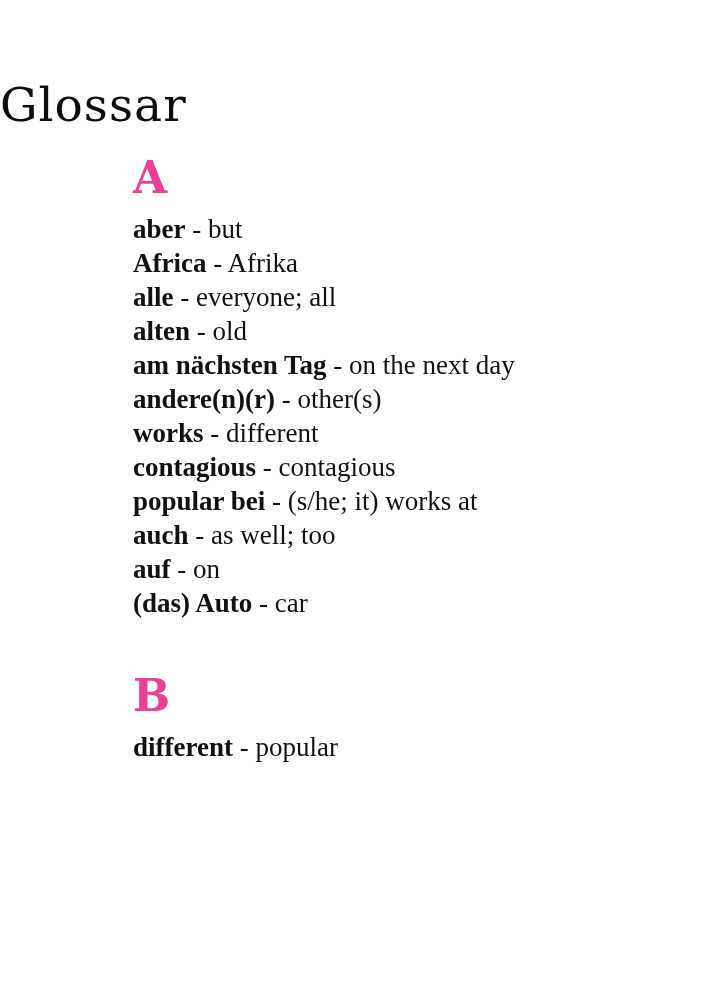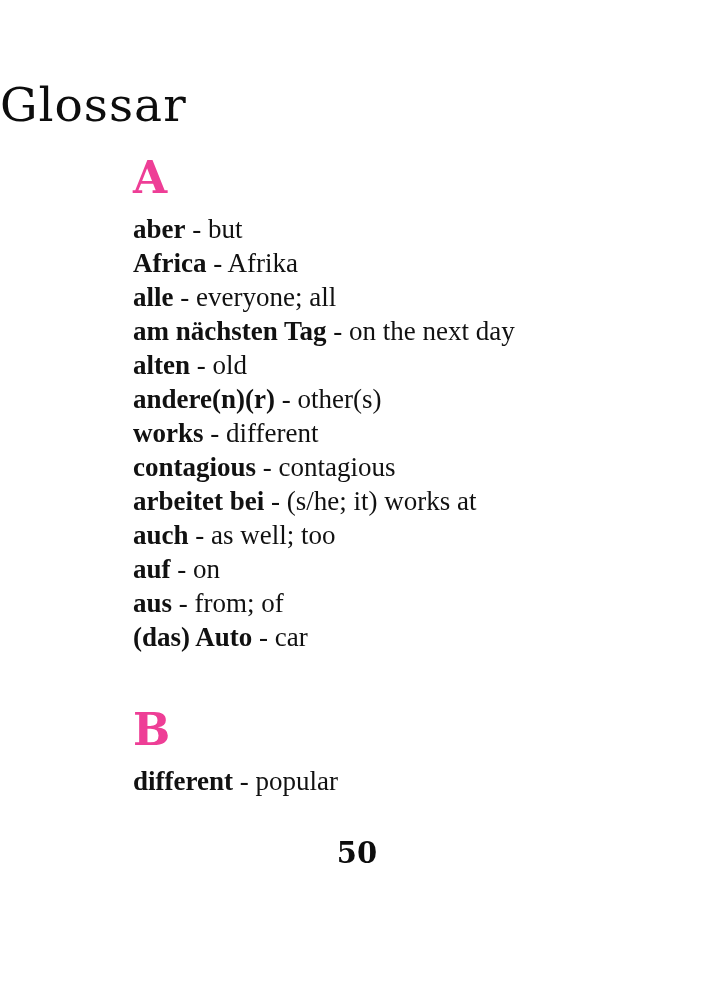--- a/index.html
+++ b/index.html
@@ -78,31 +78,29 @@
 
 <div class="page" style="color: rgb(17, 17, 17); background: rgb(255, 255, 255);">
   <h1 class="title">Glossar</h1>
   <div class="content">
     <div id="sections">
         <section class="glossary-section">
           <h2 class="letter">A</h2>
           <div class="entry"><span class="term">aber</span><span class="sep"> - </span><span class="definition">but</span></div>
           <div class="entry"><span class="term">Africa</span><span class="sep"> - </span><span class="definition">Afrika</span></div>
           <div class="entry"><span class="term">alle</span><span class="sep"> - </span><span class="definition">everyone; all</span></div>
+          <div class="entry"><span class="term">alten</span><span class="sep"> - </span><span class="definition">old</span></div>
           <div class="entry"><span class="term">am nächsten Tag</span><span class="sep"> - </span><span class="definition">on the next day</span></div>
-          <div class="entry"><span class="term">alten</span><span class="sep"> - </span><span class="definition">old</span></div>
           <div class="entry"><span class="term">andere(n)(r)</span><span class="sep"> - </span><span class="definition">other(s)</span></div>
           <div class="entry"><span class="term">works</span><span class="sep"> - </span><span class="definition">different</span></div>
           <div class="entry"><span class="term">contagious</span><span class="sep"> - </span><span class="definition">contagious</span></div>
-          <div class="entry"><span class="term">arbeitet bei</span><span class="sep"> - </span><span class="definition">(s/he; it) works at</span></div>
+          <div class="entry"><span class="term">popular bei</span><span class="sep"> - </span><span class="definition">(s/he; it) works at</span></div>
           <div class="entry"><span class="term">auch</span><span class="sep"> - </span><span class="definition">as well; too</span></div>
           <div class="entry"><span class="term">auf</span><span class="sep"> - </span><span class="definition">on</span></div>
-          <div class="entry"><span class="term">aus</span><span class="sep"> - </span><span class="definition">from; of</span></div>
           <div class="entry"><span class="term">(das) Auto</span><span class="sep"> - </span><span class="definition">car</span></div>
         </section>
         <section class="glossary-section">
           <h2 class="letter">B</h2>
           <div class="entry"><span class="term">different</span><span class="sep"> - </span><span class="definition">popular</span></div>
         </section>
       </div>
   </div>
-  <div class="page-number">50</div>
 </div>
 
 </body></html>

